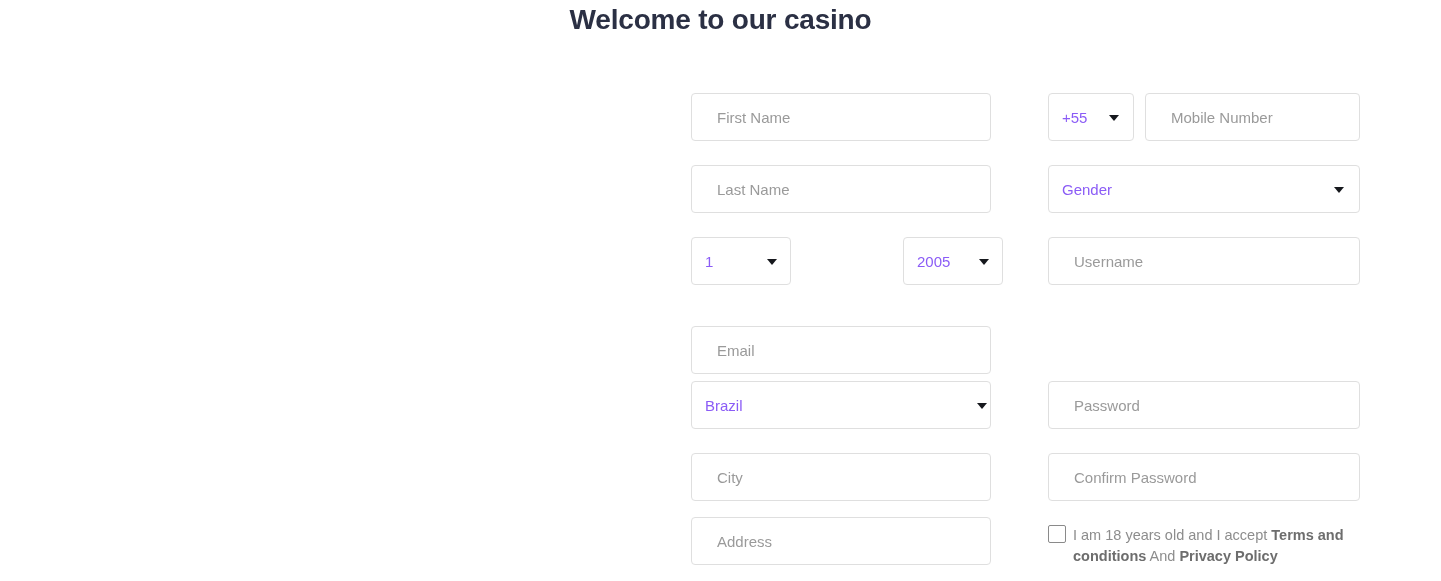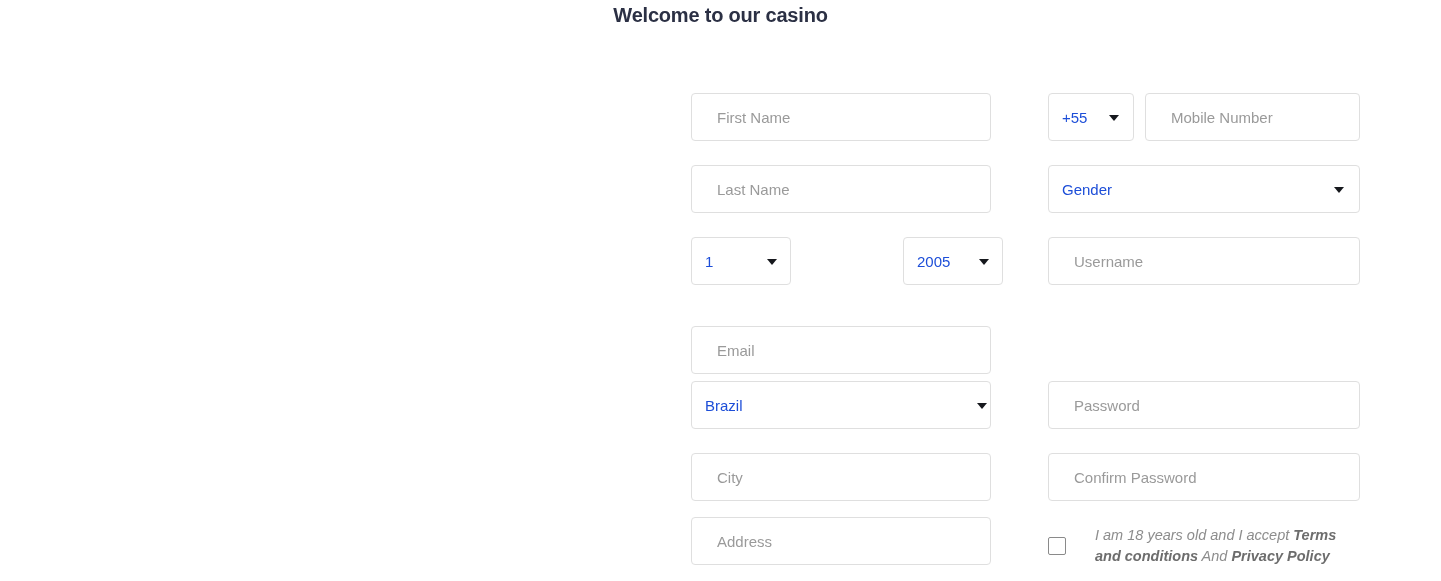--- a/index.html
+++ b/index.html
@@ -10,21 +10,21 @@
     font-family: "Liberation Sans", sans-serif;
     overflow: hidden;
   }
   .page { position: relative; width: 1441px; height: 581px; background: #ffffff; }
 
   .page-title {
     position: absolute;
     left: 0; top: 4px;
     width: 1441px;
     text-align: center;
-    font-size: 20px;
+    font-size: 28px;
     font-weight: bold;
     color: #2b3044;
     letter-spacing: -0.2px;
   }
 
   
   .form-area { position: absolute; left: 0; top: 0; width: 1441px; height: 581px; }
 
   .field {
     position: absolute;
@@ -36,21 +36,21 @@
     align-items: center;
   }
   .field .ph {
     font-size: 15px;
     color: #9a9a9a;
     padding-left: 25px;
     white-space: nowrap;
   }
   .field.sel .val {
     font-size: 15px;
-    color: #1d4ed8;
+    color: #8b5cf6;
     padding-left: 13px;
     white-space: nowrap;
   }
   .arrow {
     position: absolute;
     width: 0; height: 0;
     border-left: 5.5px solid transparent;
     border-right: 5.5px solid transparent;
     border-top: 6.5px solid #16181d;
   }
@@ -86,23 +86,22 @@
   .wide-arrow-l { left: 285px; top: 21px; }
   .wide-arrow-r { left: 285px; top: 21px; }
 
   
   .terms-row {
     position: absolute;
     left: 1048px;
     top: 525px;
     width: 315px;
     display: flex;
-    align-items: center;
-    gap: 29px;
-    font-style: italic;
+    align-items: flex-start;
+    gap: 7px;
   }
   .checkbox {
     width: 18px; height: 18px;
     min-width: 18px;
     border: 1px solid #8a8a8a;
     border-radius: 2px;
     background: #ffffff;
   }
   .terms-text {
     font-size: 14.5px;

